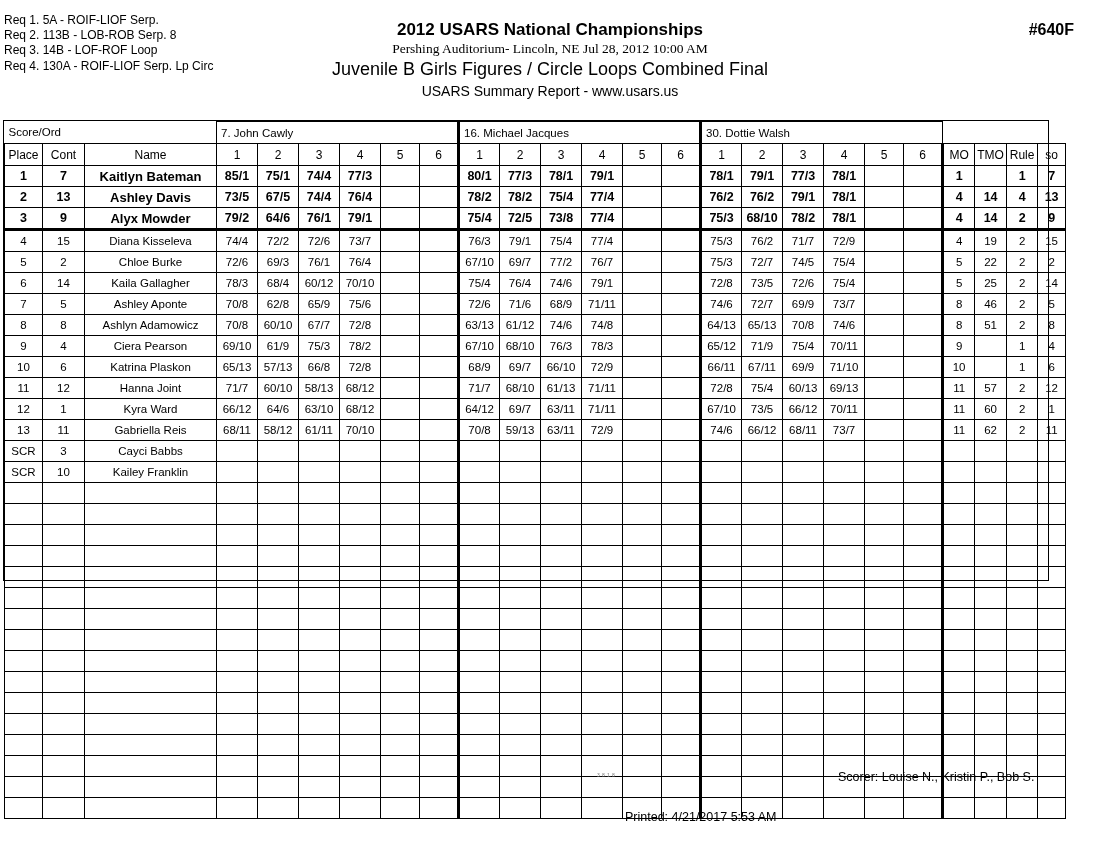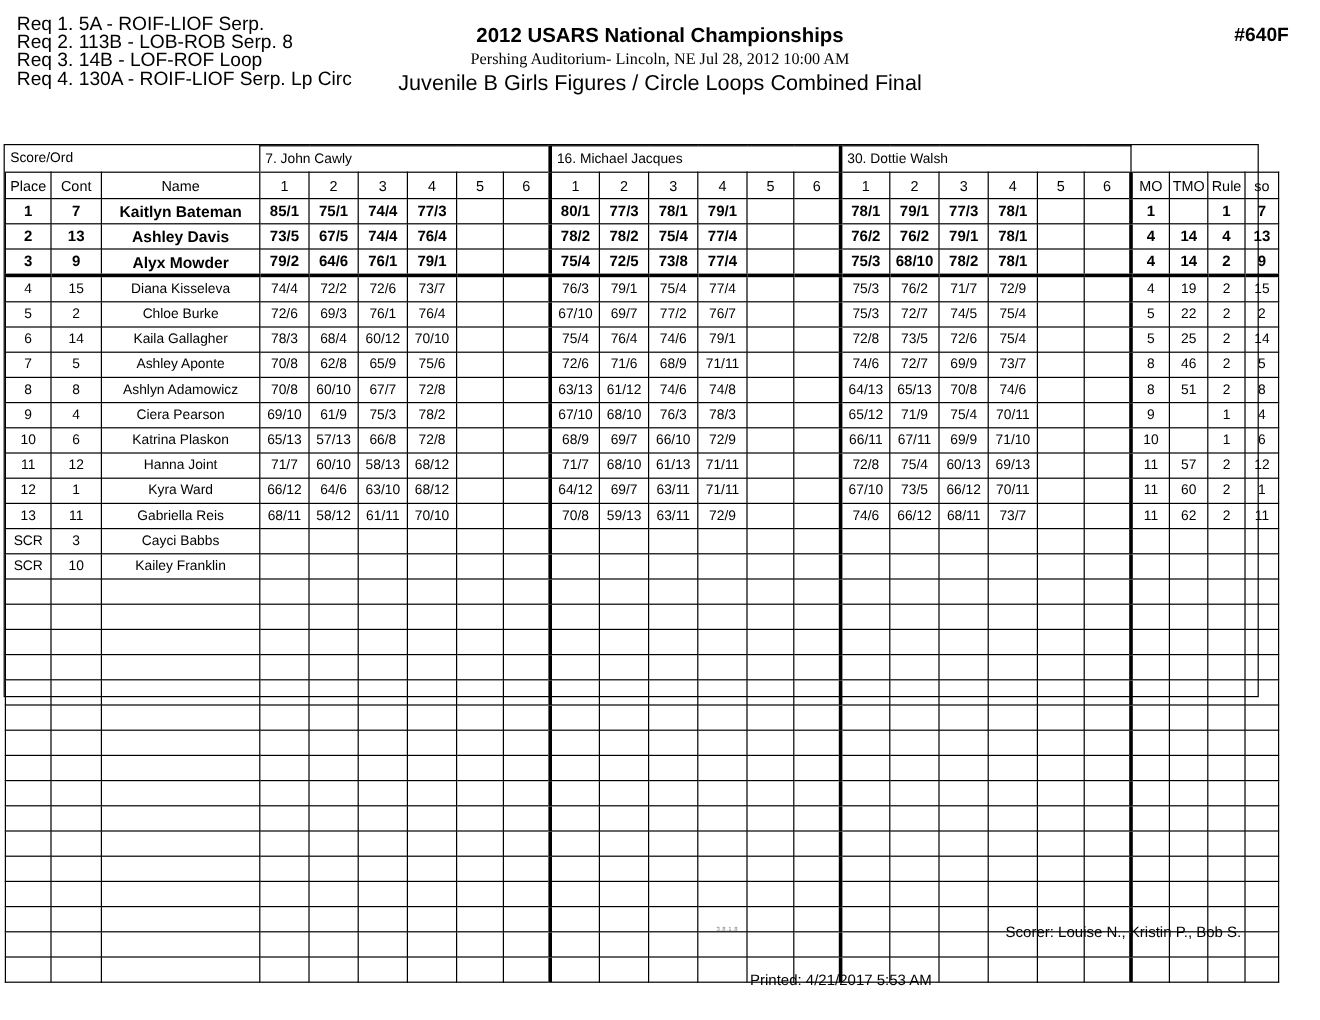--- a/index.html
+++ b/index.html
@@ -12,23 +12,23 @@
     height: 850px;
     font-family: "Liberation Sans", sans-serif;
     color: #000000;
     position: relative;
     overflow: hidden;
   }
 
   
   #req-block {
     position: absolute;
-    left: 14px;
+    left: 4px;
     top: 13px;
-    font-size: 16px;
+    font-size: 12px;
     line-height: 15.2px;
     white-space: nowrap;
   }
   .req-line { display: block; }
 
   
   #header-titles {
     position: absolute;
     left: 0;
     right: 0;
@@ -163,20 +163,21 @@
   <span class="req-line">Req  1.  5A - ROIF-LIOF Serp.</span>
   <span class="req-line">Req  2.  113B - LOB-ROB Serp. 8</span>
   <span class="req-line">Req  3.  14B - LOF-ROF Loop</span>
   <span class="req-line">Req  4.  130A - ROIF-LIOF Serp. Lp Circ</span>
 </div>
 
 <div id="header-titles">
   <div id="meet-title">2012 USARS National Championships</div>
   <div id="venue-line">Pershing Auditorium- Lincoln, NE  Jul 28, 2012  10:00 AM</div>
   <div id="event-title">Juvenile B Girls Figures / Circle Loops Combined Final</div>
+  <div id="report-line">USARS Summary Report - www.usars.us</div>
 </div>
 <div id="event-number">#640F</div>
 
 <div id="sheet">
   <table class="grid">
     <colgroup>
       <col style="width:38px">
         <col style="width:42px">
         <col style="width:132px">
       <col style="width:41px">

